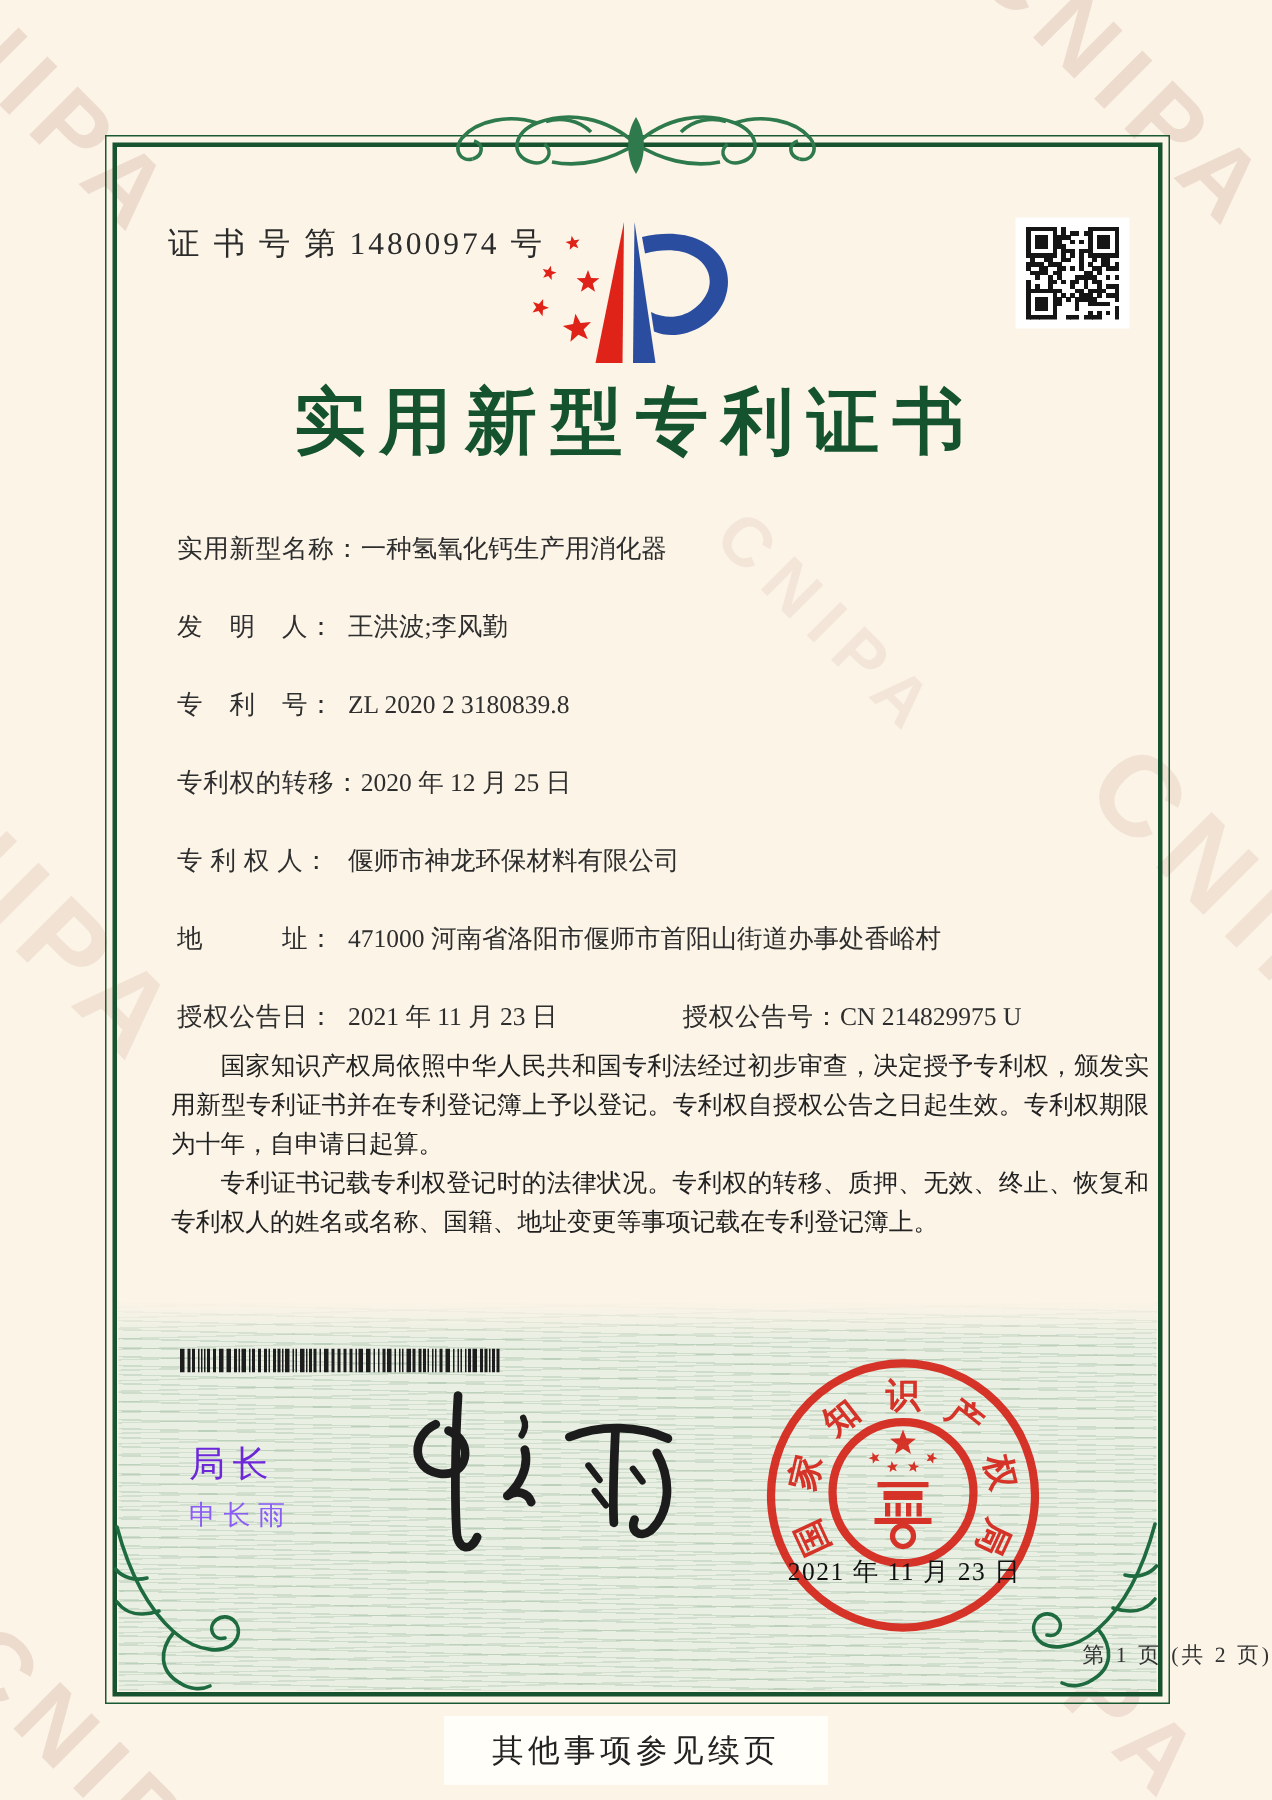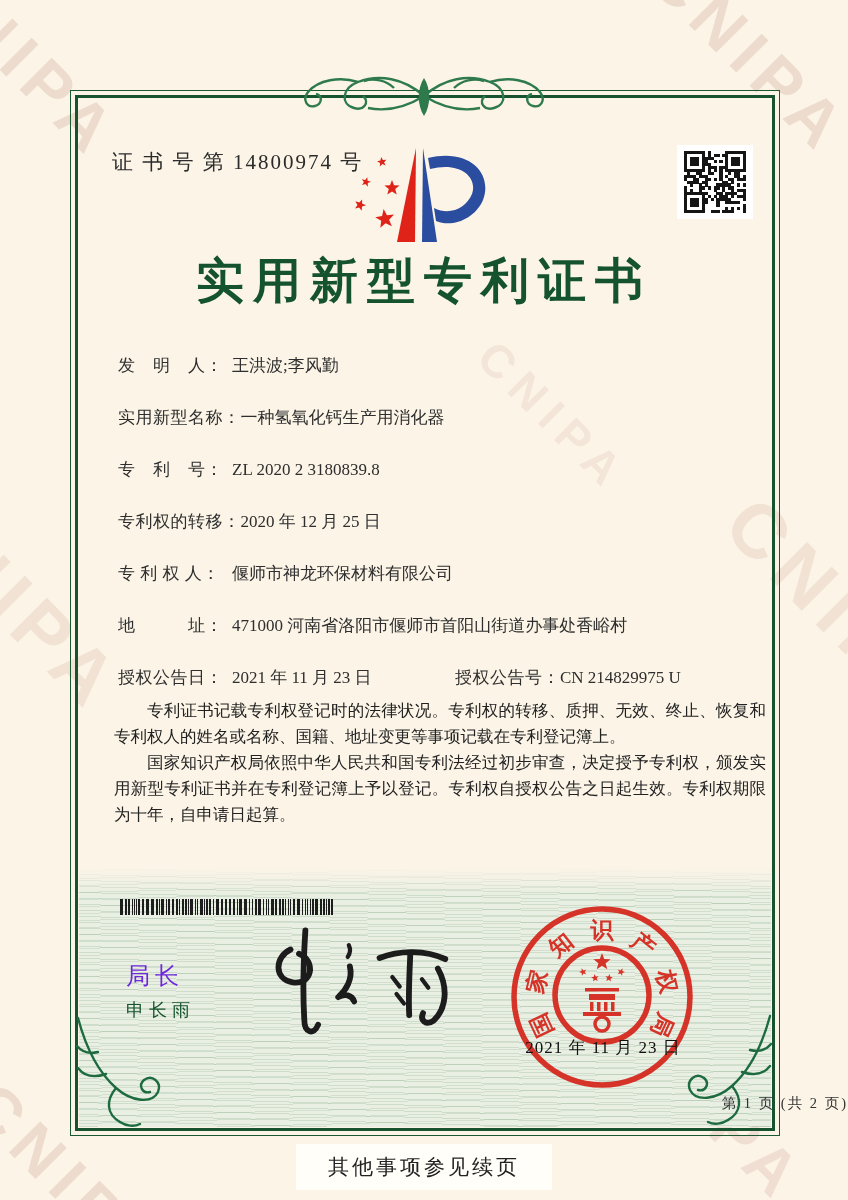--- a/index.html
+++ b/index.html
@@ -49,21 +49,21 @@
   .row{margin-bottom:24px;line-height:28px;position:relative;}
   .lab{display:inline-block;min-width:114px;letter-spacing:.5px;}
   .pair2{position:absolute;left:337px;top:0;white-space:nowrap;}
   
   .body-text{position:absolute;left:114px;top:698px;width:652px;font-size:16.5px;
       line-height:26px;text-align:justify;color:#222;}
   .body-text p{margin:0;text-indent:2em;}
   
   .barcode{position:absolute;left:120px;top:899px;width:218px;height:16px;fill:#1d1d1d;}
   .director-title{position:absolute;left:126px;top:960px;font-size:24px;letter-spacing:5px;color:#6d28d9;}
-  .director-name{position:absolute;left:126px;top:998px;font-size:18px;letter-spacing:5px;color:#14532d;}
+  .director-name{position:absolute;left:126px;top:998px;font-size:18px;letter-spacing:5px;color:#8b5cf6;}
   .signature{position:absolute;left:246px;top:924px;width:212px;height:122px;}
   .sig{fill:none;stroke:#1c1c1c;stroke-width:5.5;stroke-linecap:round;stroke-linejoin:round;}
   .sig-thin{fill:none;stroke:#1c1c1c;stroke-width:4;stroke-linecap:round;}
   .seal{position:absolute;left:507px;top:902px;width:190px;height:190px;opacity:.93;}
   .seal .ring{fill:none;stroke:#d5251b;stroke-width:5.5;}
   .seal text{fill:#d5251b;font-size:23px;font-weight:bold;}
   .emblem{fill:#d5251b;}
   .emblem-line{fill:none;stroke:#d5251b;}
   .seal-date{position:absolute;left:512px;top:1036px;width:182px;text-align:center;
       font-size:17px;color:#101010;letter-spacing:1px;}
@@ -379,46 +379,46 @@
         <rect x="15" y="20" width="1.05" height="1.05"></rect>
         <rect x="16" y="20" width="1.05" height="1.05"></rect>
         <rect x="20" y="20" width="1.05" height="1.05"></rect>
       </svg>
   </div>
 
   <h1 class="title">实用新型专利证书</h1>
 
   <div class="fields">
     <div class="row">
+      <span class="lab">实用新型名称：</span><span class="val">一种氢氧化钙生产用消化器</span>
+    </div>
+    <div class="row">
       <span class="lab">发　明　人：</span><span class="val">王洪波;李风勤</span>
-    </div>
-    <div class="row">
-      <span class="lab">实用新型名称：</span><span class="val">一种氢氧化钙生产用消化器</span>
     </div>
     <div class="row">
       <span class="lab">专　利　号：</span><span class="val">ZL 2020 2 3180839.8</span>
     </div>
     <div class="row">
       <span class="lab">专利权的转移：</span><span class="val">2020 年 12 月 25 日</span>
     </div>
     <div class="row">
       <span class="lab">专 利 权 人：</span><span class="val">偃师市神龙环保材料有限公司</span>
     </div>
     <div class="row">
       <span class="lab">地　　　址：</span><span class="val">471000 河南省洛阳市偃师市首阳山街道办事处香峪村</span>
     </div>
     <div class="row">
       <span class="lab">授权公告日：</span><span class="val">2021 年 11 月 23 日</span>
       <span class="pair2"><span class="lab" style="min-width:0">授权公告号：</span><span class="val">CN 214829975 U</span></span>
     </div>
   </div>
 
   <div class="body-text">
+    <p>国家知识产权局依照中华人民共和国专利法经过初步审查，决定授予专利权，颁发实用新型专利证书并在专利登记簿上予以登记。专利权自授权公告之日起生效。专利权期限为十年，自申请日起算。</p>
     <p>专利证书记载专利权登记时的法律状况。专利权的转移、质押、无效、终止、恢复和专利权人的姓名或名称、国籍、地址变更等事项记载在专利登记簿上。</p>
-    <p>国家知识产权局依照中华人民共和国专利法经过初步审查，决定授予专利权，颁发实用新型专利证书并在专利登记簿上予以登记。专利权自授权公告之日起生效。专利权期限为十年，自申请日起算。</p>
   </div>
 
   <svg class="barcode" id="barcode-svg" viewBox="0 0 218 16" preserveAspectRatio="none">
       <rect x="0" y="0" width="3" height="16"></rect>
       <rect x="5" y="0" width="2" height="16"></rect>
       <rect x="8" y="0" width="2" height="16"></rect>
       <rect x="12" y="0" width="1" height="16"></rect>
       <rect x="14" y="0" width="1" height="16"></rect>
       <rect x="16" y="0" width="1" height="16"></rect>
       <rect x="18" y="0" width="2" height="16"></rect>

